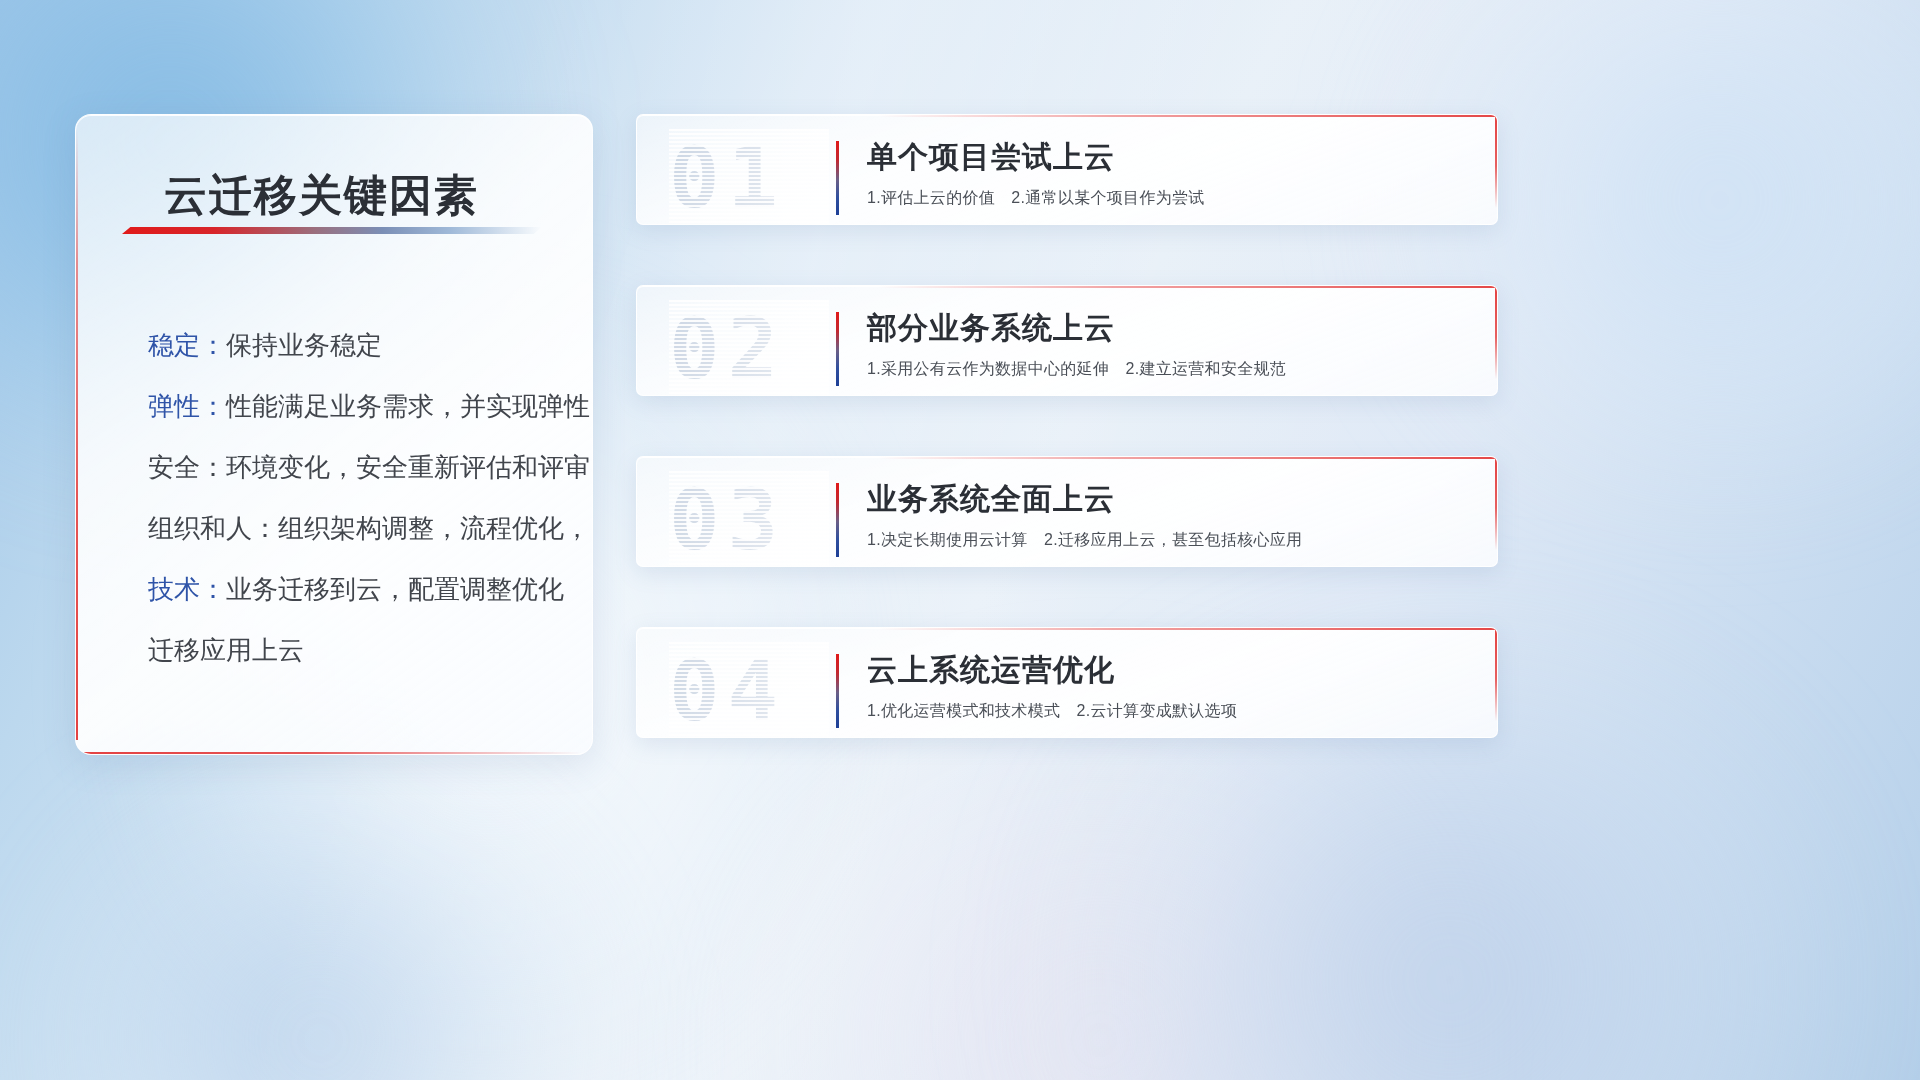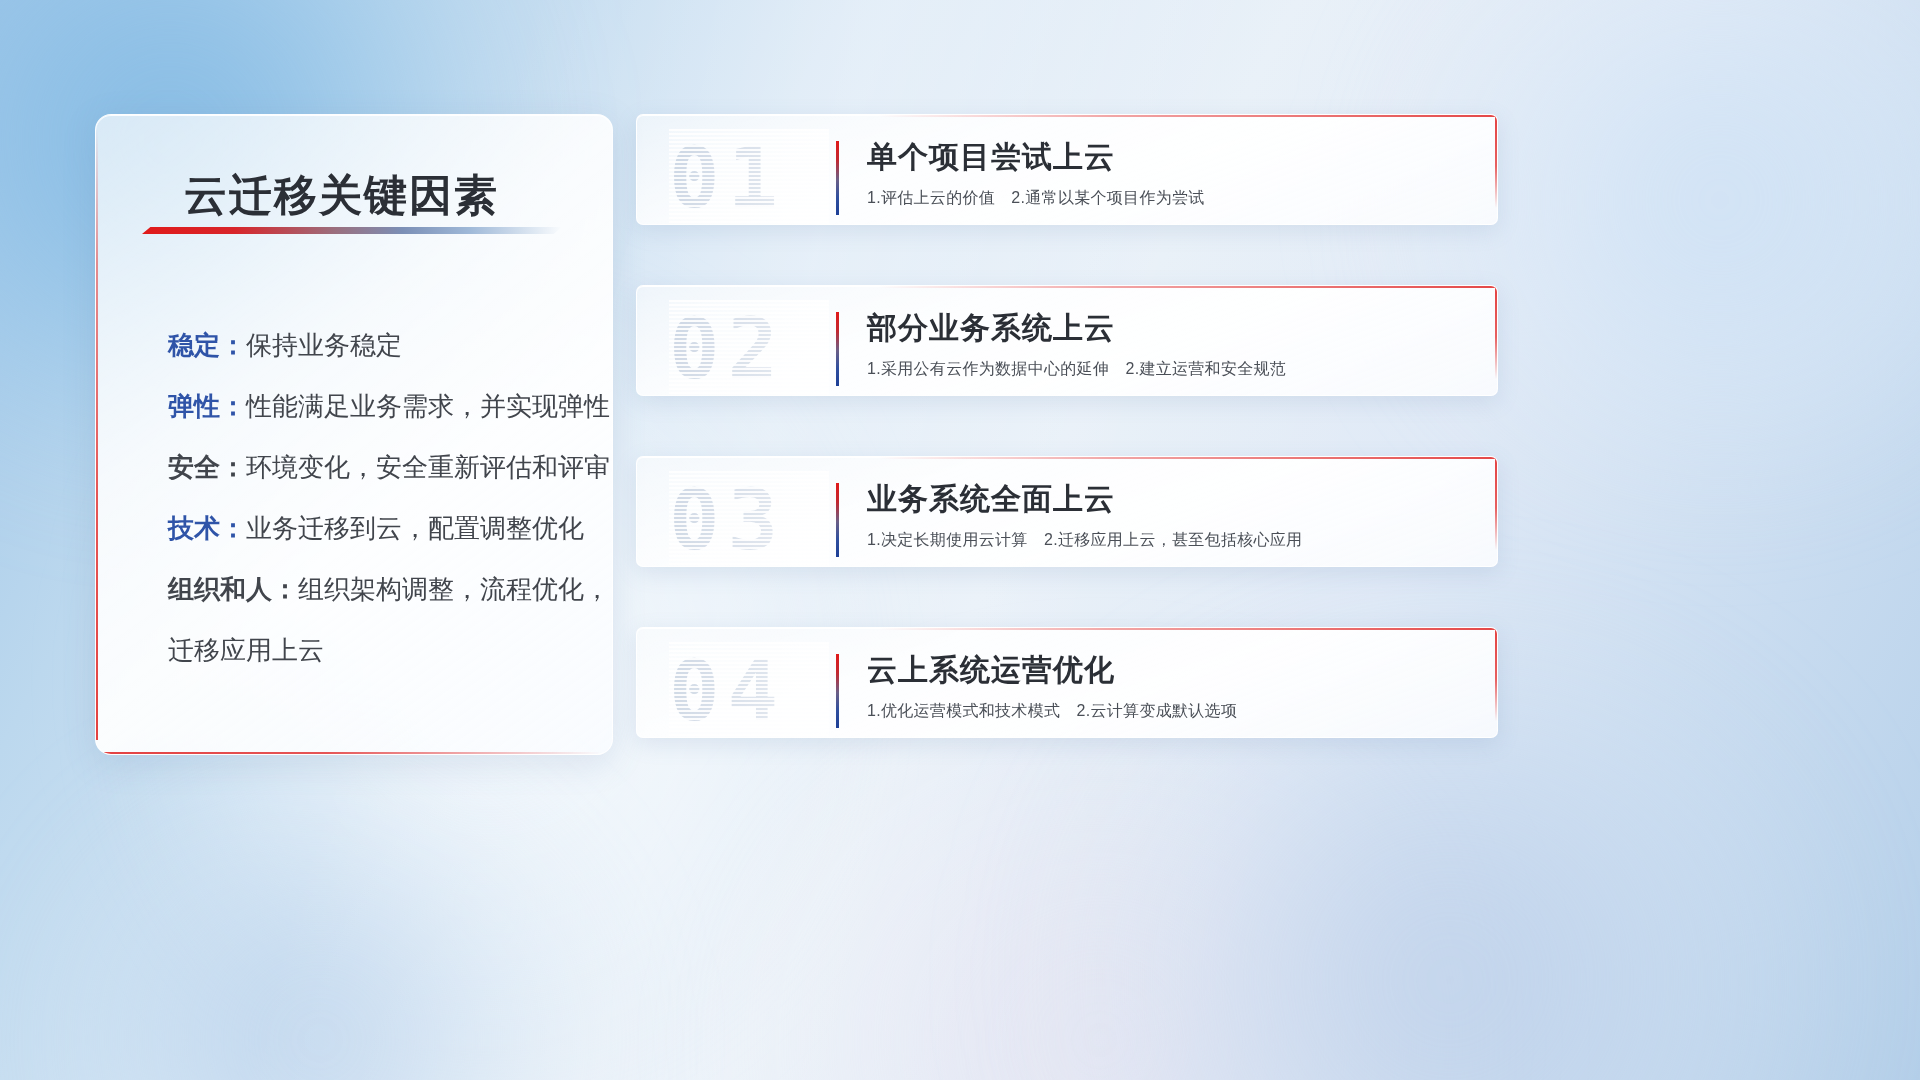--- a/index.html
+++ b/index.html
@@ -37,21 +37,20 @@
   #stage { position:absolute; inset:0; z-index:2; }
 
   
   #left-card {
     position:absolute; left:75px; top:114px; width:518px; height:641px;
     border-radius:16px;
     background:linear-gradient(145deg,rgba(255,255,255,.66) 0%,rgba(255,255,255,.88) 38%,rgba(255,255,255,.93) 62%,rgba(250,252,255,.80) 100%);
     border:1px solid rgba(255,255,255,.85);
     box-shadow:0 8px 34px rgba(90,125,170,.16), inset 0 1px 0 rgba(255,255,255,.9);
     overflow:hidden;
-    margin-left:20px;
   }
   #left-card .edge-left {
     position:absolute; left:0; top:14px; bottom:14px; width:2px;
     background:linear-gradient(180deg,rgba(226,56,56,0) 0%,rgba(226,56,56,.55) 22%,rgba(226,56,56,.85) 60%,rgba(226,56,56,.95) 100%);
   }
   #left-card .edge-bottom {
     position:absolute; left:6px; right:10px; bottom:0; height:2px;
     background:linear-gradient(90deg,rgba(226,56,56,.95) 0%,rgba(226,56,56,.85) 45%,rgba(226,56,56,.35) 78%,rgba(226,56,56,0) 100%);
   }
   #left-title {
@@ -61,21 +60,21 @@
   }
   #left-title-rule {
     position:absolute; left:46px; top:112px; width:420px; height:7px;
     background:linear-gradient(90deg,#e01a1a 0%,#d8252a 22%,#9a6f7e 46%,#7b8fb6 62%,#9fb9d8 78%,rgba(205,220,238,0) 100%);
     clip-path:polygon(2% 0,100% 0,98% 100%,0% 100%);
   }
   #left-list { position:absolute; left:72px; top:200px; right:28px; }
   .kf-row {
     font-size:26px; line-height:61px; color:#41454c; white-space:nowrap;
   }
-  .kf-label { font-weight:700; }
+  .kf-label { font-weight:400; }
   .kf-label.accent { color:#2f54a8; }
   .kf-label.plain  { color:#41454c; }
   .kf-text { color:#41454c; }
 
   
   .step-card {
     position:absolute; left:636px; width:862px; height:111px;
     border-radius:7px;
     background:linear-gradient(160deg,rgba(255,255,255,.55) 0%,rgba(255,255,255,.88) 30%,rgba(255,255,255,.96) 58%,rgba(252,253,255,.86) 100%);
     border:1px solid rgba(255,255,255,.9);
@@ -143,22 +142,22 @@
 
   <div id="left-card">
     <div class="edge-left"></div>
     <div class="edge-bottom"></div>
     <div id="left-title">云迁移关键因素</div>
     <div id="left-title-rule"></div>
     <div id="left-list">
         <div class="kf-row"><span class="kf-label accent">稳定：</span><span class="kf-text">保持业务稳定</span></div>
         <div class="kf-row"><span class="kf-label accent">弹性：</span><span class="kf-text">性能满足业务需求，并实现弹性</span></div>
         <div class="kf-row"><span class="kf-label plain">安全：</span><span class="kf-text">环境变化，安全重新评估和评审</span></div>
+        <div class="kf-row"><span class="kf-label plain">组织和人：</span><span class="kf-text">组织架构调整，流程优化，</span></div>
         <div class="kf-row"><span class="kf-label accent">技术：</span><span class="kf-text">业务迁移到云，配置调整优化</span></div>
-        <div class="kf-row"><span class="kf-label plain">组织和人：</span><span class="kf-text">组织架构调整，流程优化，</span></div>
         <div class="kf-row"><span class="kf-label plain"></span><span class="kf-text">迁移应用上云</span></div>
       </div>
   </div>
 
   <div id="steps-container">
       <div class="step-card" style="top: 114px;">
         <div class="edge-top"></div>
         <div class="edge-right"></div>
         <div class="step-num-wrap">
           <div class="step-num-base">01</div>

